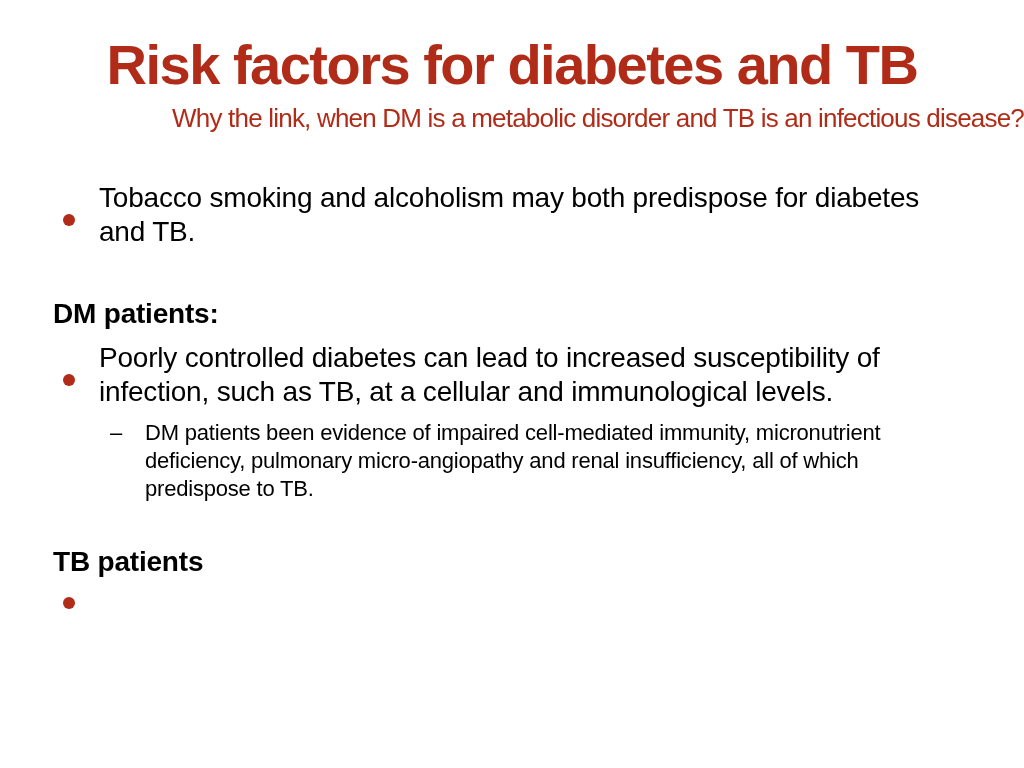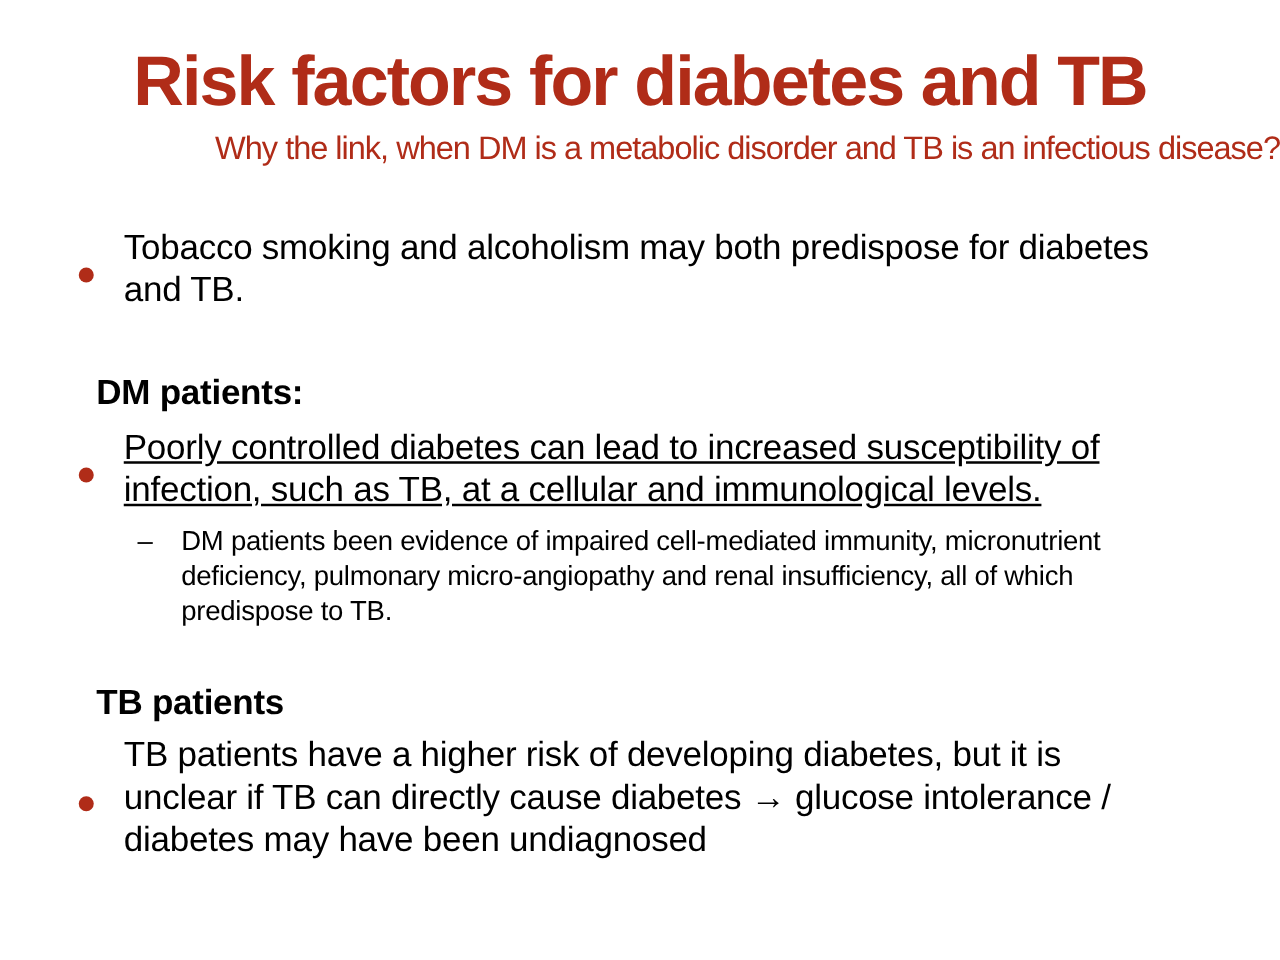--- a/index.html
+++ b/index.html
@@ -56,41 +56,40 @@
   .bullet .text {
     margin-left: 24px;
     white-space: pre-line;
     letter-spacing: -0.2px;
   }
   .section-heading {
     font-size: 28px;
     font-weight: bold;
     line-height: 34px;
     letter-spacing: -0.2px;
-    margin-left: 24px;
   }
   .sub-bullet {
     display: flex;
     align-items: flex-start;
     font-size: 22px;
     line-height: 28px;
   }
   .sub-bullet .dash {
     flex: none;
     margin-left: 57px;
     width: 35px;
   }
   .sub-bullet .text {
     white-space: pre-line;
     letter-spacing: -0.2px;
     max-width: 810px;
   }
   .mt-b1   { margin-top: 0; }
   .mt-hdm  { margin-top: 48px; }
-  .mt-b2   { margin-top: 10px; text-decoration: underline; }
+  .mt-b2   { margin-top: 10px; }
   .mt-sub  { margin-top: 10px; }
   .mt-htb  { margin-top: 42px; }
   .mt-b3   { margin-top: 8px; }
 </style>
 </head>
 <body>
 
 <div class="slide">
 
   <h1 class="slide-title">Risk factors for diabetes and TB</h1>
@@ -117,19 +116,16 @@
       <span class="dash">–</span>
       <span class="text">DM patients been evidence of impaired cell-mediated immunity, micronutrient
 deficiency, pulmonary micro-angiopathy and renal insufficiency, all of which
 predispose to TB.</span>
     </div>
 
     <div class="section-heading mt-htb">TB patients</div>
 
     <div class="bullet mt-b3">
       <span class="dot"></span>
-      <span class="text">TB patients have a higher risk of developing diabetes, but it is
-unclear if TB can directly cause diabetes → glucose intolerance /
-diabetes may have been undiagnosed</span>
     </div>
 
   </div>
 </div>
 
 </body></html>

